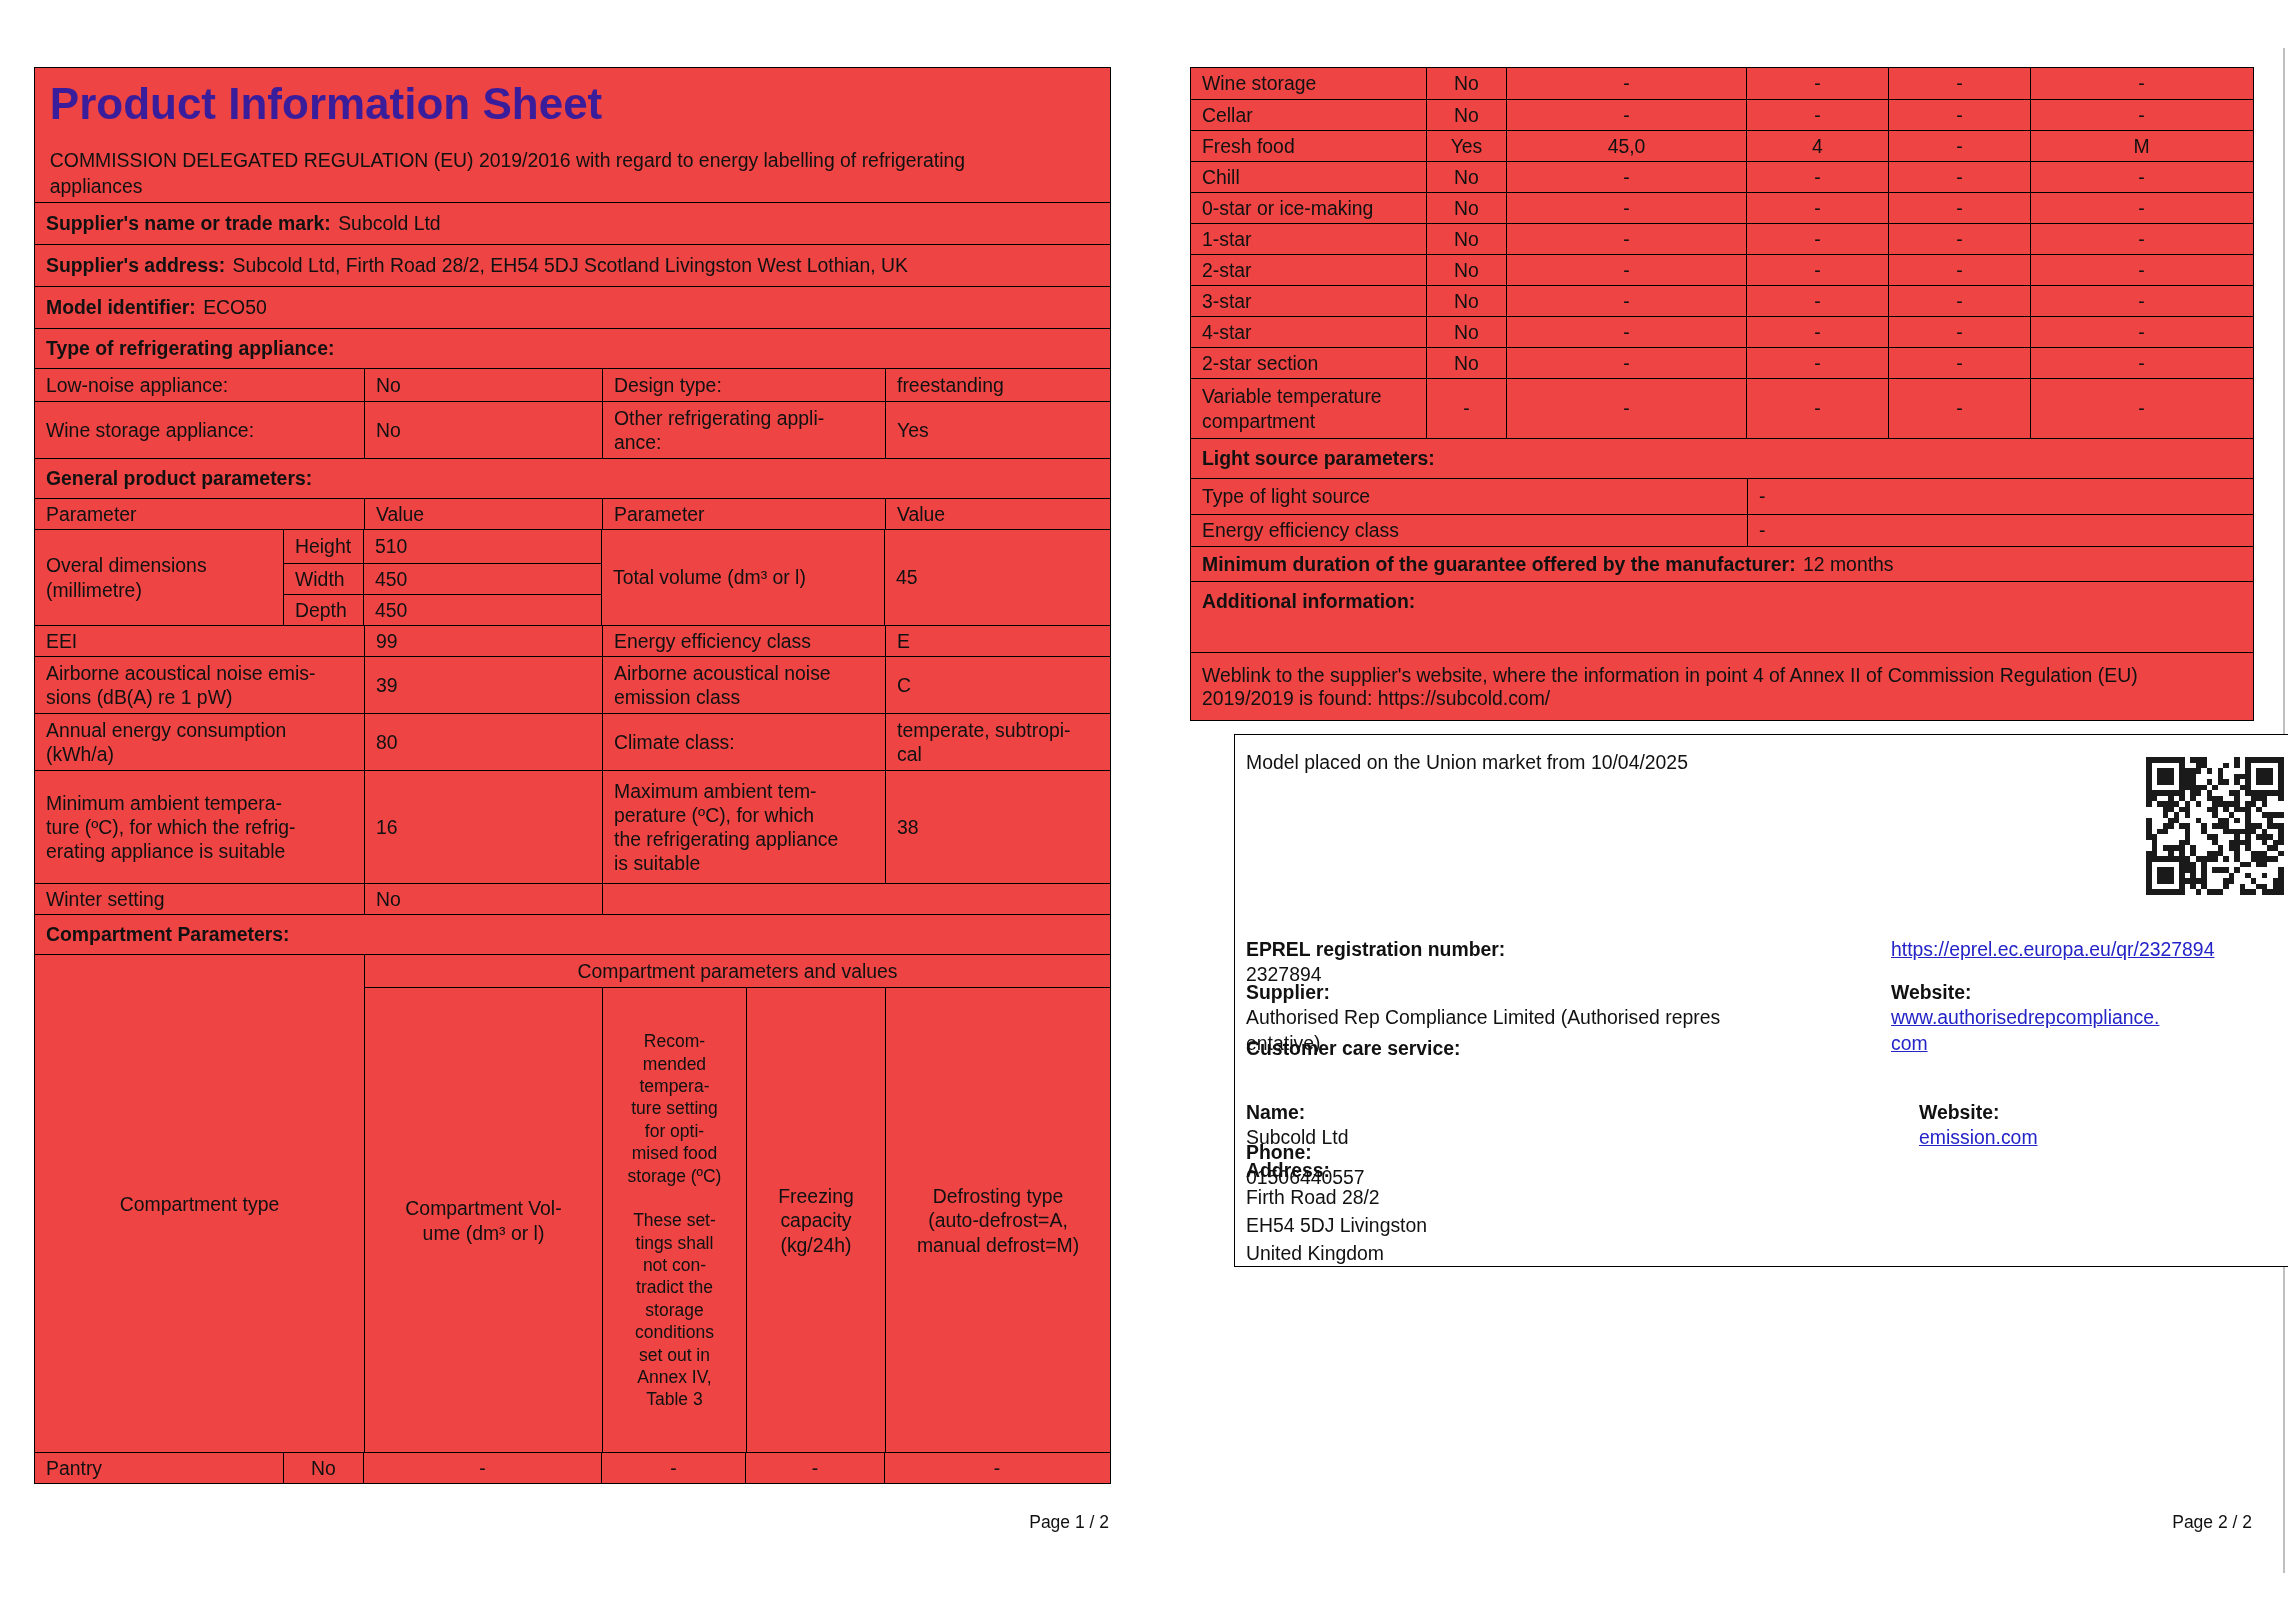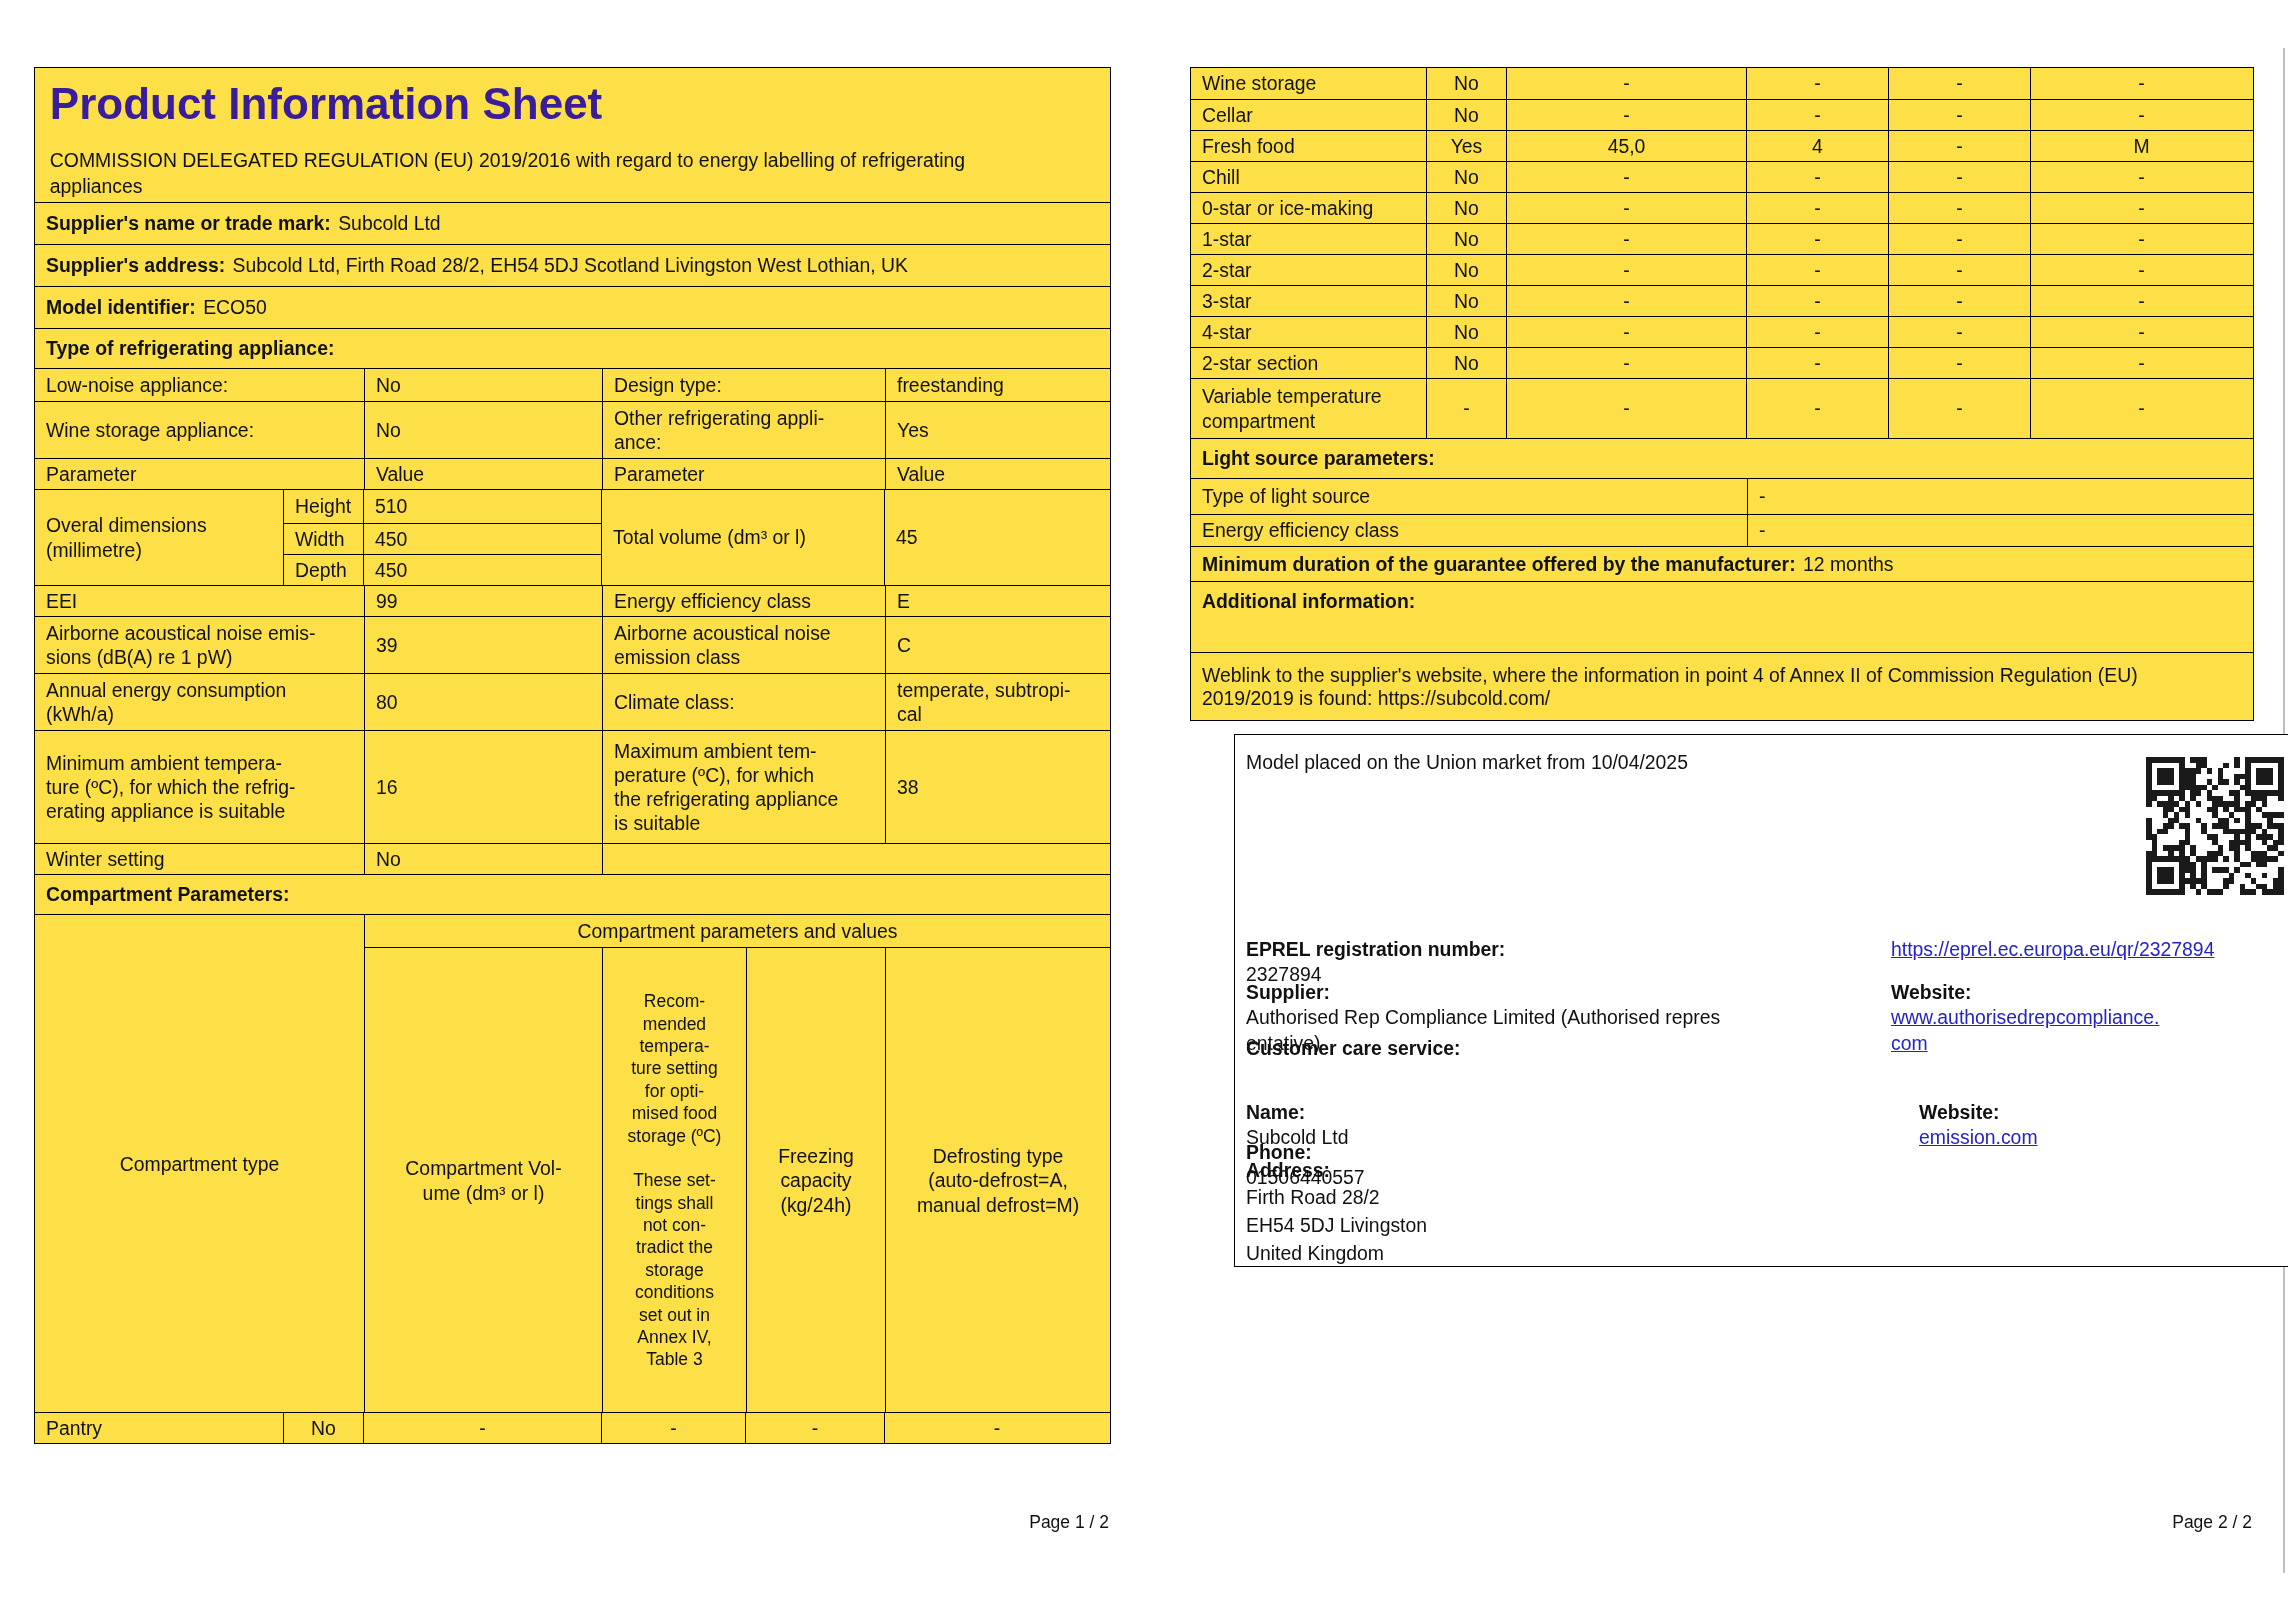--- a/index.html
+++ b/index.html
@@ -1,18 +1,18 @@
 <!DOCTYPE html>
 <html style="font-size:14.8px"><head>
 <meta charset="utf-8">
 <style>
   html,body{margin:0;padding:0;background:#ffffff;}
   .canvas{position:relative;width:2289px;height:1619px;background:#fff;overflow:hidden;
           font-family:"Liberation Sans",sans-serif;color:#111;font-size:19.4px;}
-  .tbl{position:absolute;border:1.8px solid #000;background:#fde047;box-sizing:content-box;}
+  .tbl{position:absolute;border:1.8px solid #000;background:#ef4444;box-sizing:content-box;}
   .row{border-top:0.9px solid #000;box-sizing:border-box;display:flex;align-items:center;}
   .row.first{border-top:none;}
   .grid{display:grid;align-items:stretch;}
   .c{display:flex;align-items:center;padding:1.8px 11px;box-sizing:border-box;
      white-space:pre-line;line-height:1.24;}
   .bl{border-left:0.9px solid #000;}
   .bt{border-top:0.9px solid #000;}
   .center{justify-content:center;text-align:center;}
   .b{font-weight:bold;}
   .kv{padding:1.8px 11px;white-space:pre-line;}
@@ -70,20 +70,21 @@
     </div>
 
     <div class="row grid" style="height:57px;grid-template-columns:329px 238px 283px 225px;">
       <div class="c">Wine storage appliance:</div>
       <div class="c bl">No</div>
       <div class="c bl">Other refrigerating appli-
 ance:</div>
       <div class="c bl">Yes</div>
     </div>
 
+    <div class="row kv b" style="height:40px;">General product parameters:</div>
 
     <div class="row grid" style="height:31px;grid-template-columns:329px 238px 283px 225px;">
       <div class="c">Parameter</div>
       <div class="c bl">Value</div>
       <div class="c bl">Parameter</div>
       <div class="c bl">Value</div>
     </div>
 
     <div class="row grid" style="height:96px;grid-template-columns:248px 80px 238px 283px 225px;grid-template-rows:33px 31px 31px;">
       <div class="c" style="grid-row:1/4;grid-column:1;">Overal dimensions

